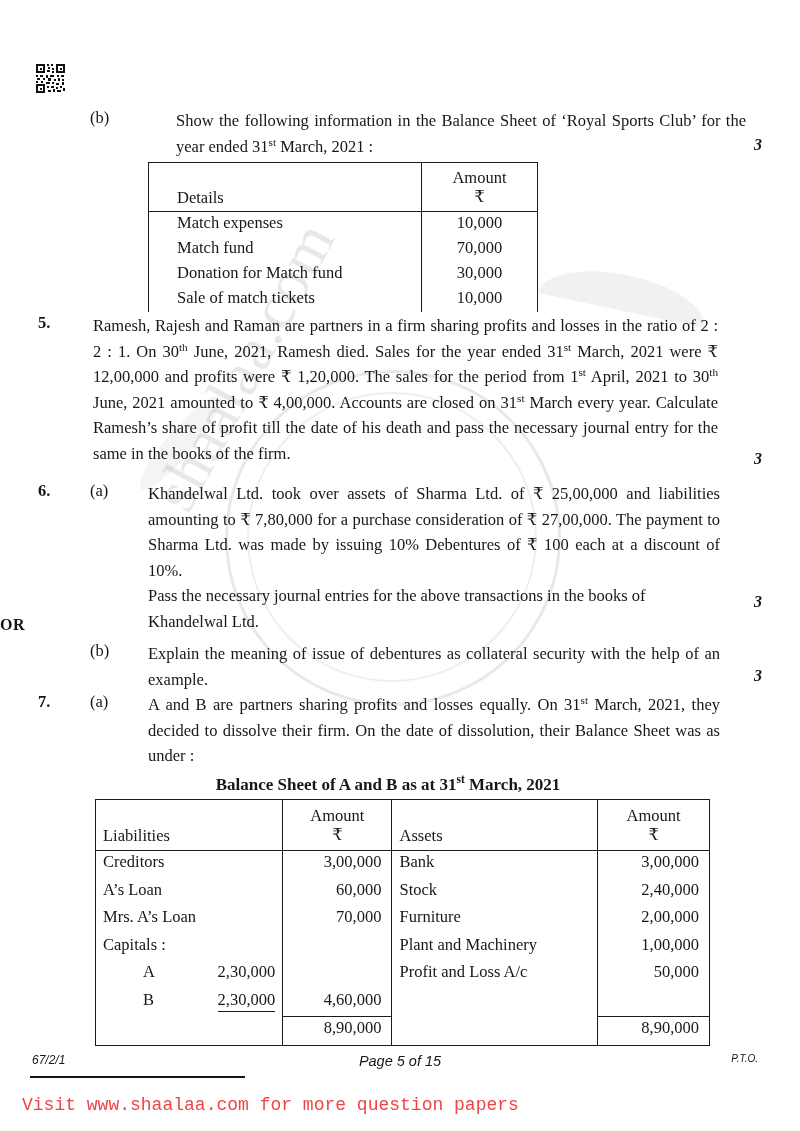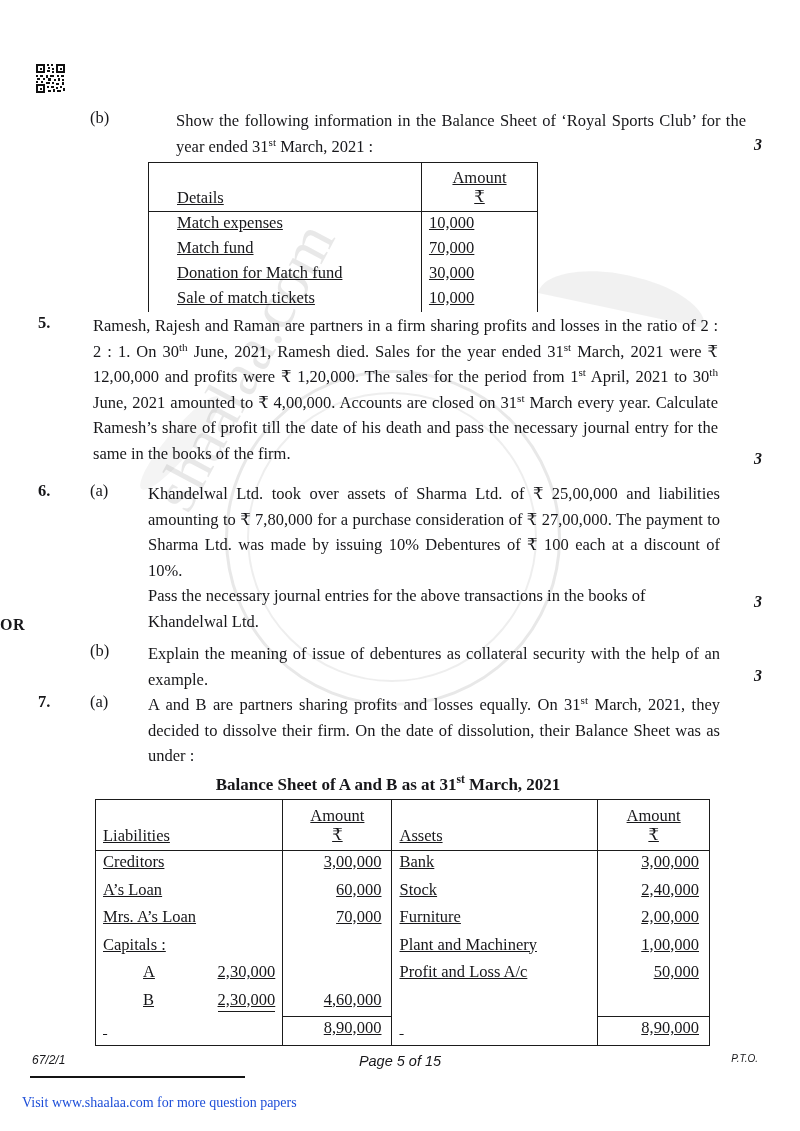--- a/index.html
+++ b/index.html
@@ -141,38 +141,37 @@
   table {
     border-collapse: collapse;
     position: absolute;
     font-size: 16.5px;
   }
   table td, table th {
     border: 1.3px solid #1b1b1b;
     padding: 1px 7px;
     font-weight: normal;
     vertical-align: top;
-    text-decoration: underline;
   }
 
   
   #table-royal-sports {
     left: 148px;
     top: 162px;
     width: 390px;
   }
   #table-royal-sports td { height: 23px; }
   #table-royal-sports .head-cell {
     height: 44px;
     vertical-align: middle;
   }
   #table-royal-sports .c-details { width: 278px; padding-left: 28px; }
   #table-royal-sports .c-amount {
     width: 112px;
-    text-align: left;
+    text-align: center;
   }
   #table-royal-sports .amt-head {
     text-align: center;
     padding-right: 7px;
     line-height: 19px;
   }
   #table-royal-sports tr.last-row td { border-bottom: none; }
 
   
   #bs-title {
@@ -248,23 +247,23 @@
     right: 42px;
     top: 0;
     font-size: 10px;
     font-style: italic;
     font-family: Liberation Sans, sans-serif;
   }
   #footer-promo {
     position: absolute;
     left: 22px;
     top: 1095px;
-    font-size: 14px;
-    font-family: Liberation Serif, serif;
-    color: #1d4ed8;
+    font-size: 18px;
+    font-family: Liberation Mono, monospace;
+    color: #ef4444;
   }
 </style>
 </head>
 <body>
 
 <div id="watermark-layer">
   <div class="wm-ring"></div>
   <div class="wm-ring inner"></div>
   <div class="wm-arc"></div>
   <div class="wm-arc2"></div>

